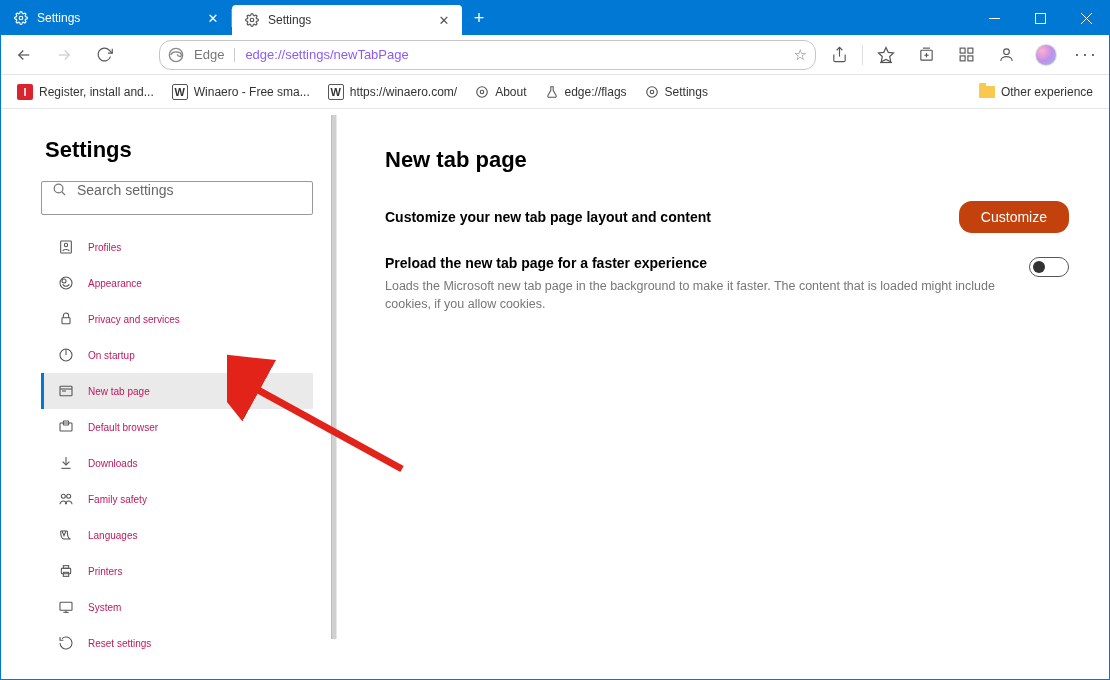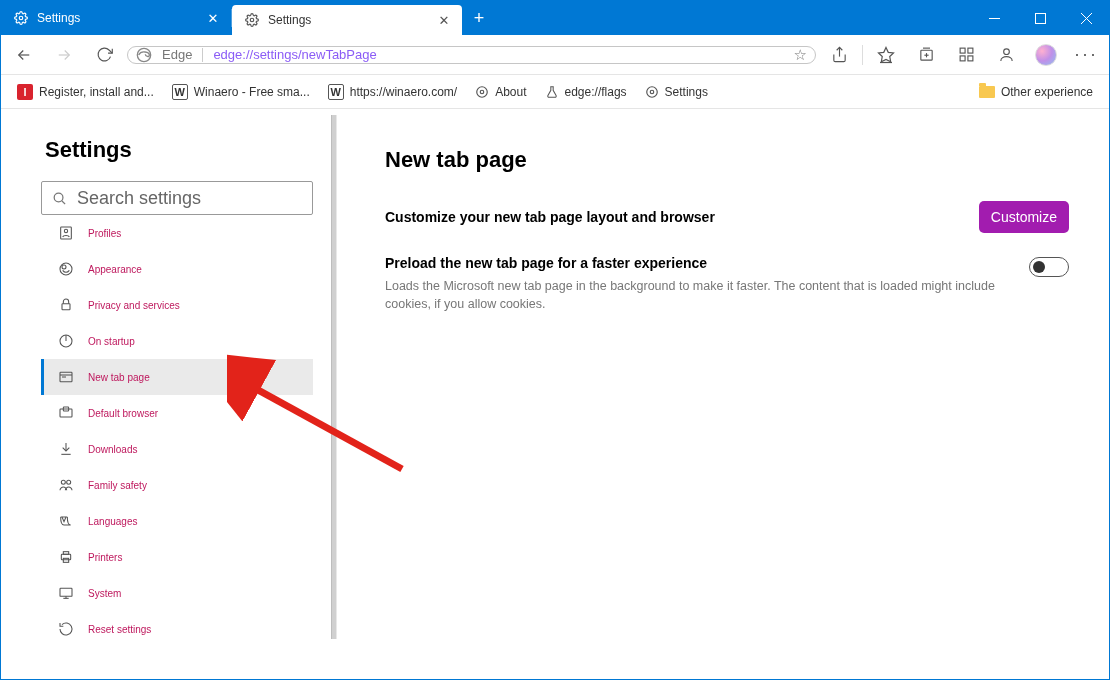--- a/index.html
+++ b/index.html
@@ -50,29 +50,30 @@
     display:flex;
     align-items:center;
     padding: 0 6px;
     gap: 6px;
     border-bottom: 1px solid #e5e5e5;
   }
   .tool-btn { width:34px; height:34px; display:flex; align-items:center; justify-content:center; color:#555; border-radius:2px; }
   .tool-btn.disabled { color:#bbb; }
   .address-bar {
     flex:1;
-    height:18px;
+    height:30px;
     border:1px solid #c6c6c6;
     border-radius:12px;
     display:flex;
     align-items:center;
     padding: 0 8px;
     gap:10px;
     font-size:13px;
     background:#fff;
+    margin-left:32px;
   }
   .address-bar .edge-label { color:#777; }
   .address-bar .sep-v { width:1px; height:14px; background:#ccc; }
   .address-bar .url { color:#8b5cf6; }
   .address-bar .star { margin-left:auto; color:#777; font-size:15px; }
 
   
   .bookmarks-bar {
     height:34px;
     background:#fff;
@@ -100,25 +101,26 @@
     width: 330px;
     padding: 28px 0 0 40px;
     position:relative;
   }
   .sidebar h1 { font-size:22px; font-weight:600; margin-bottom:18px; padding-left:4px; }
   .search-box {
     height:34px;
     border:1px solid #999;
     border-radius:2px;
     display:flex;
-    align-items:center;
+    align-items:flex-start;
     padding:0 10px;
     gap:10px;
     margin-right:18px;
-    font-size:18px;
+    margin-bottom:14px;
+    font-size:14px;
     color:#666;
   }
   .nav { list-style:none; }
   .nav li {
     height:36px;
     display:flex;
     align-items:center;
     gap:14px;
     padding-left:44px;
     font-size:10px;
@@ -139,21 +141,21 @@
     margin-bottom:40px;
   }
   .main {
     flex:1;
     padding: 38px 40px 0 48px;
   }
   .main h2 { font-size:22px; font-weight:600; margin-bottom:28px; }
   .row1 { display:flex; align-items:center; justify-content:space-between; margin-bottom:22px; }
   .row1 .label { font-size:14px; font-weight:600; }
   .btn-primary {
-    background:#a21caf; color:#fff; border:none; padding:8px 12px; font-size:14px; border-radius:5px; cursor:pointer;
+    background:#c2410c; color:#fff; border:none; padding:8px 22px; font-size:14px; border-radius:13px; cursor:pointer;
   }
   .row2 { display:flex; align-items:flex-start; justify-content:flex-start; gap:30px; }
   .row2 .label { font-size:14px; font-weight:600; margin-bottom:6px; }
   .row2 .desc { font-size:12.5px; color:#777; line-height:1.45; max-width:620px; }
   .toggle {
     width:40px; height:20px; border:1px solid #555; border-radius:10px; position:relative; background:#fff; flex:none; margin-top:2px;
   }
   .toggle::after {
     content:""; position:absolute; width:12px; height:12px; background:#333; border-radius:50%; top:3px; left:3px;
   }
@@ -467,21 +469,21 @@
         </li>
       </ul>
   </div>
 
   <div class="divider"></div>
 
   <div class="main">
     <h2>New tab page</h2>
 
     <div class="row1">
-      <div class="label">Customize your new tab page layout and browser</div>
+      <div class="label">Customize your new tab page layout and content</div>
       <button class="btn-primary">Customize</button>
     </div>
 
     <div class="row2">
       <div>
         <div class="label">Preload the new tab page for a faster experience</div>
         <div class="desc">Loads the Microsoft new tab page in the background to make it faster. The content that is loaded might include cookies, if you allow cookies.</div>
       </div>
       <div class="toggle"></div>
     </div>

